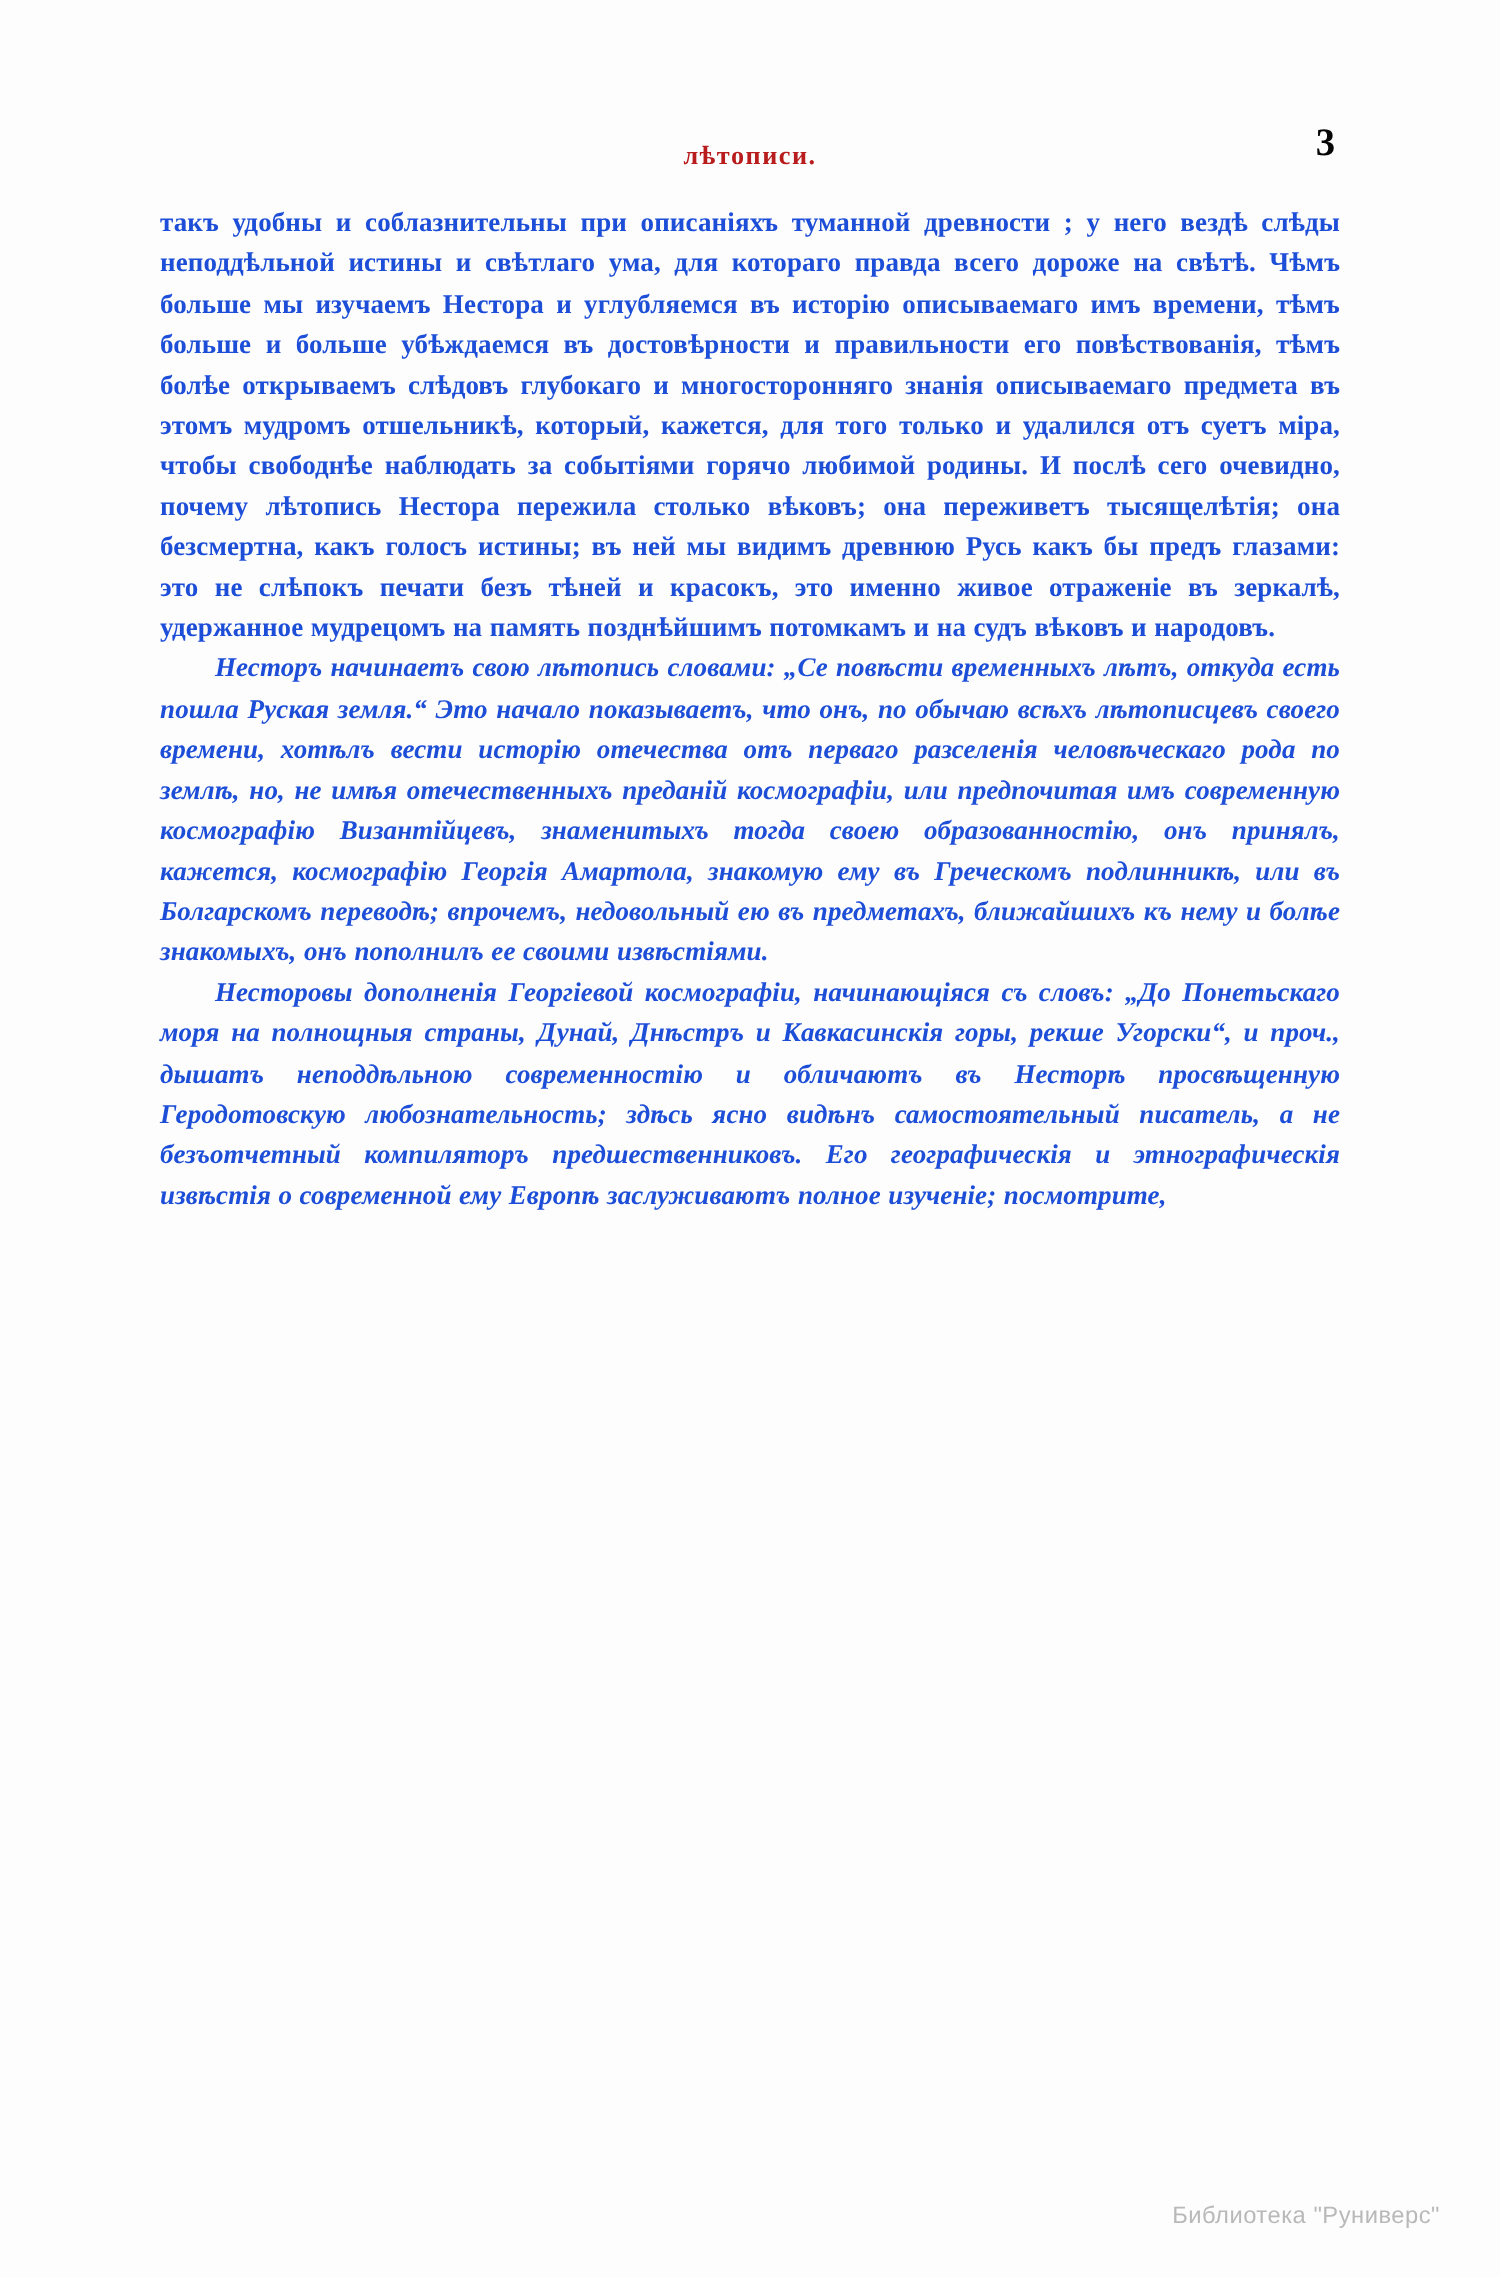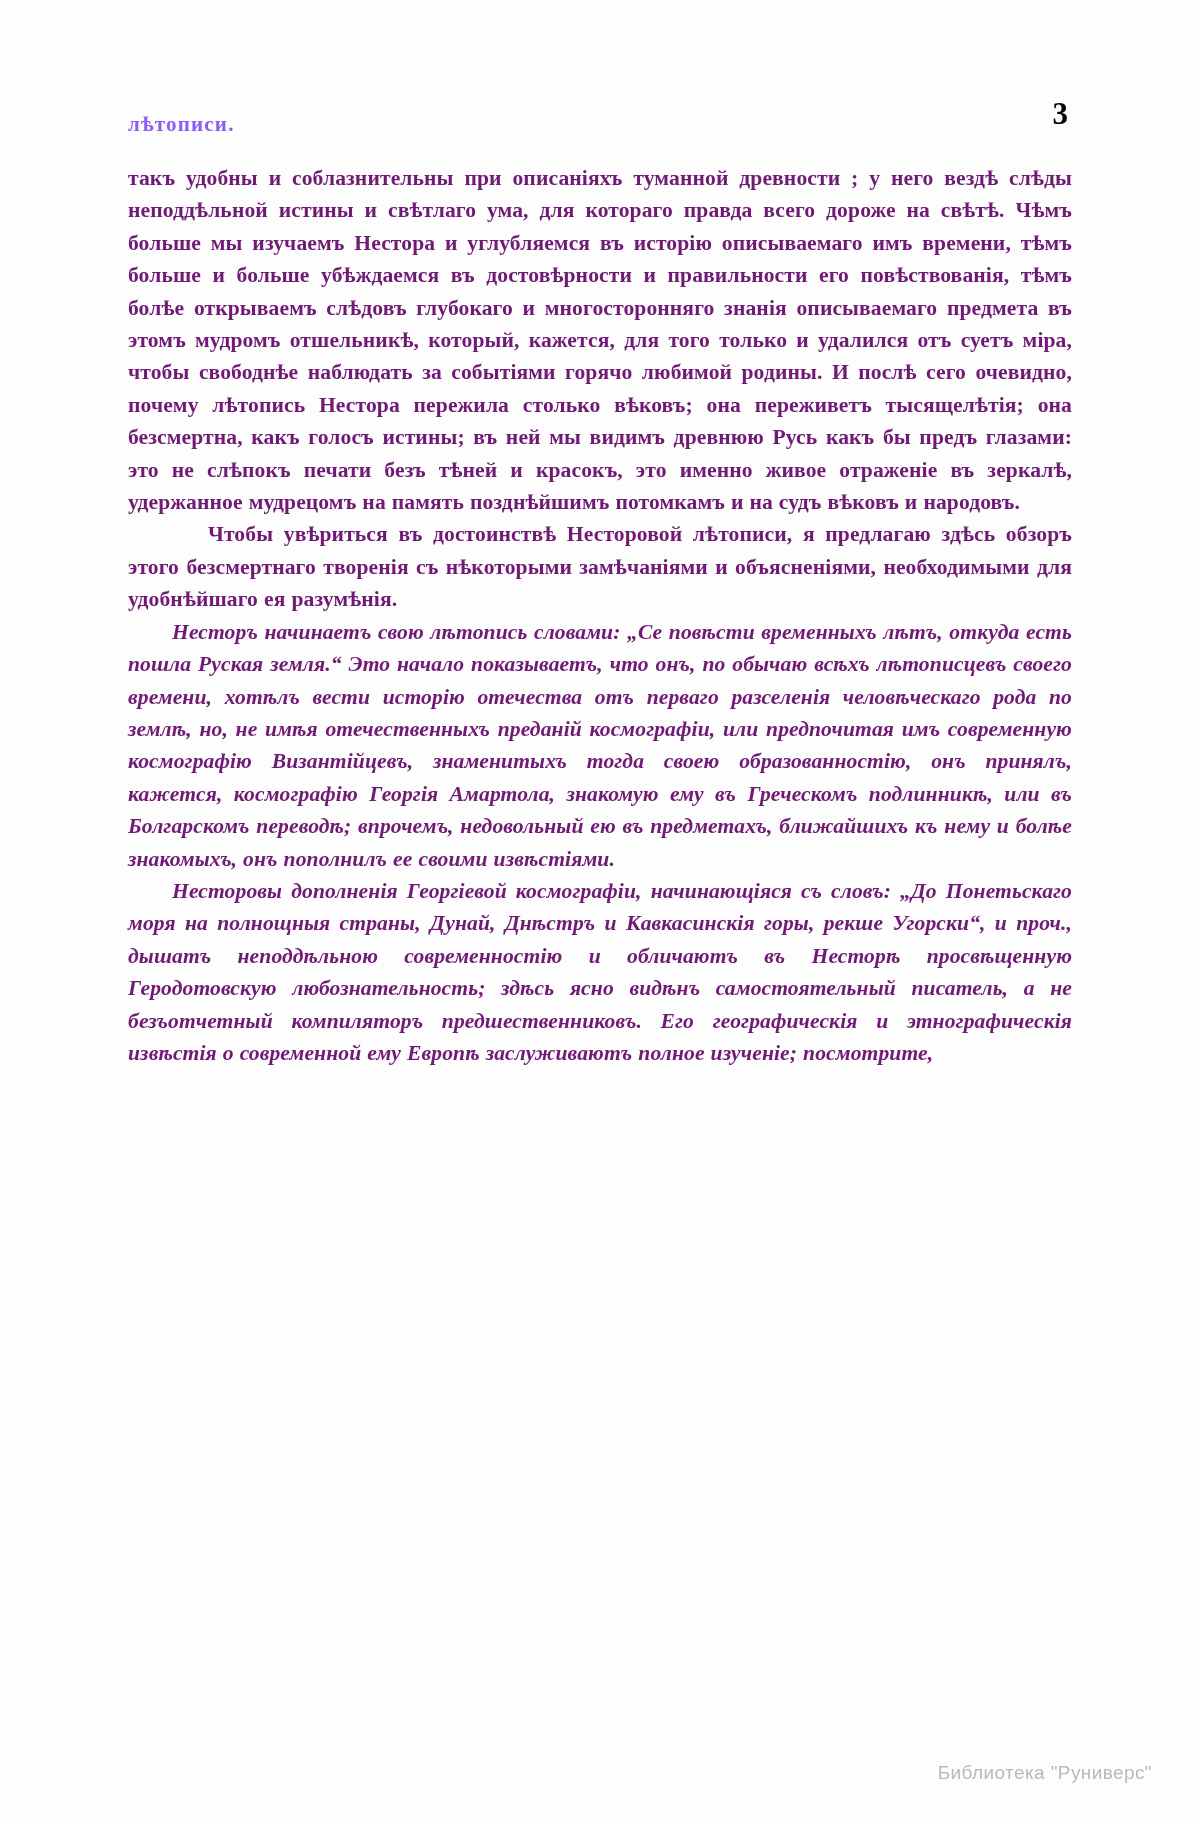--- a/index.html
+++ b/index.html
@@ -32,40 +32,40 @@
   .header-row {
     position: relative;
     height: 52px;
     display: block;
   }
   .running-head {
     position: absolute;
     left: 0;
     right: 0;
     top: 16px;
-    text-align: left;
+    text-align: center;
     font-size: 21px;
     font-weight: 700;
     letter-spacing: 1.2px;
-    color: #8b5cf6;
+    color: #b91c1c;
   }
   .folio {
     position: absolute;
     right: 4px;
     top: 0px;
     font-size: 31px;
     font-weight: 700;
     color: #050505;
   }
   .body-text {
     margin-top: 14px;
     font-size: 21.6px;
     line-height: 32.4px;
     text-align: justify;
-    color: #701a75;
+    color: #1d4ed8;
     font-weight: 600;
     letter-spacing: 0.1px;
     -webkit-font-smoothing: none;
   }
   .para {
     margin: 0 0 0 0;
     text-align: justify;
     text-justify: inter-word;
   }
   .para + .para {
@@ -98,21 +98,20 @@
 <div class="page">
   <div class="page-inner">
 
     <div class="header-row">
       <div class="running-head">лѣтописи.</div>
       <div class="folio">3</div>
     </div>
 
     <div class="body-text">
       <p class="para">такъ удобны и соблазнительны при описаніяхъ туманной древности ; у него вездѣ слѣды неподдѣльной истины и свѣтлаго ума, для котораго правда всего дороже на свѣтѣ. Чѣмъ больше мы изучаемъ Нестора и углубляемся въ исторію описываемаго имъ времени, тѣмъ больше и больше убѣждаемся въ достовѣрности и правильности его повѣствованія, тѣмъ болѣе открываемъ слѣдовъ глубокаго и многосторонняго знанія описываемаго предмета въ этомъ мудромъ отшельникѣ, который, кажется, для того только и удалился отъ суетъ міра, чтобы свободнѣе наблюдать за событіями горячо любимой родины. И послѣ сего очевидно, почему лѣтопись Нестора пережила столько вѣковъ; она переживетъ тысящелѣтія; она безсмертна, какъ голосъ истины; въ ней мы видимъ древнюю Русь какъ бы предъ глазами: это не слѣпокъ печати безъ тѣней и красокъ, это именно живое отраженіе въ зеркалѣ, удержанное мудрецомъ на память позднѣйшимъ потомкамъ и на судъ вѣковъ и народовъ.</p>
-      <p class="para indent-big">Чтобы увѣриться въ достоинствѣ Несторовой лѣтописи, я предлагаю здѣсь обзоръ этого безсмертнаго творенія съ нѣкоторыми замѣчаніями и объясненіями, необходимыми для удобнѣйшаго ея разумѣнія.</p>
       <p class="para indent">Несторъ начинаетъ свою лѣтопись словами: „Се повѣсти временныхъ лѣтъ, откуда есть пошла Руская земля.“ Это начало показываетъ, что онъ, по обычаю всѣхъ лѣтописцевъ своего времени, хотѣлъ вести исторію отечества отъ перваго разселенія человѣческаго рода по землѣ, но, не имѣя отечественныхъ преданій космографіи, или предпочитая имъ современную космографію Византійцевъ, знаменитыхъ тогда своею образованностію, онъ принялъ, кажется, космографію Георгія Амартола, знакомую ему въ Греческомъ подлинникѣ, или въ Болгарскомъ переводѣ; впрочемъ, недовольный ею въ предметахъ, ближайшихъ къ нему и болѣе знакомыхъ, онъ пополнилъ ее своими извѣстіями.</p>
       <p class="para indent">Несторовы дополненія Георгіевой космографіи, начинающіяся съ словъ: „До Понетьскаго моря на полнощныя страны, Дунай, Днѣстръ и Кавкасинскія горы, рекше Угорски“, и проч., дышатъ неподдѣльною современностію и обличаютъ въ Несторѣ просвѣщенную Геродотовскую любознательность; здѣсь ясно видѣнъ самостоятельный писатель, а не безъотчетный компиляторъ предшественниковъ. Его географическія и этнографическія извѣстія о современной ему Европѣ заслуживаютъ полное изученіе; посмотрите,</p>
     </div>
 
   </div>
 
   <div class="watermark">Библиотека "Руниверс"</div>
 </div>
 
 </body></html>

